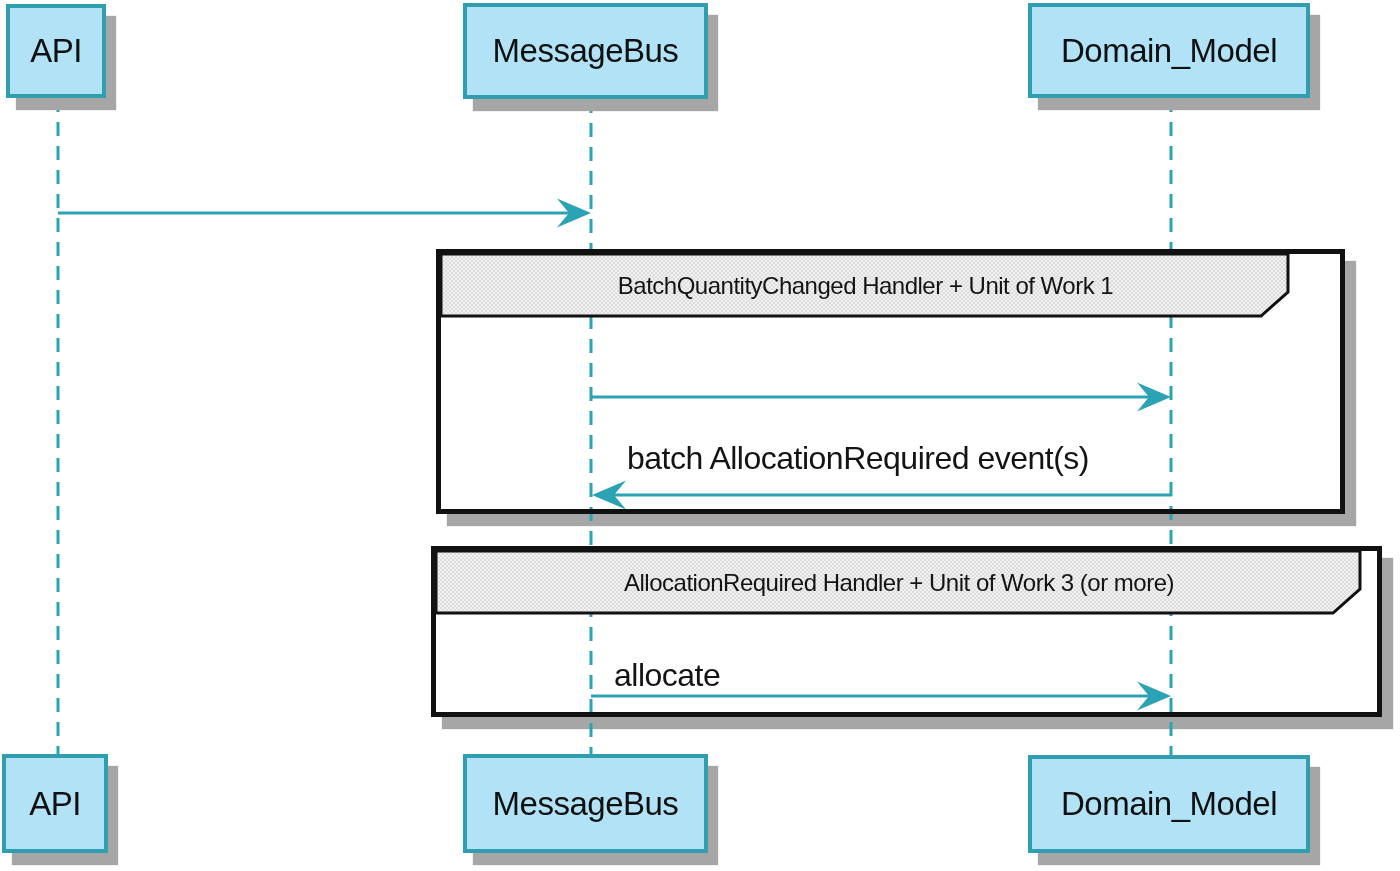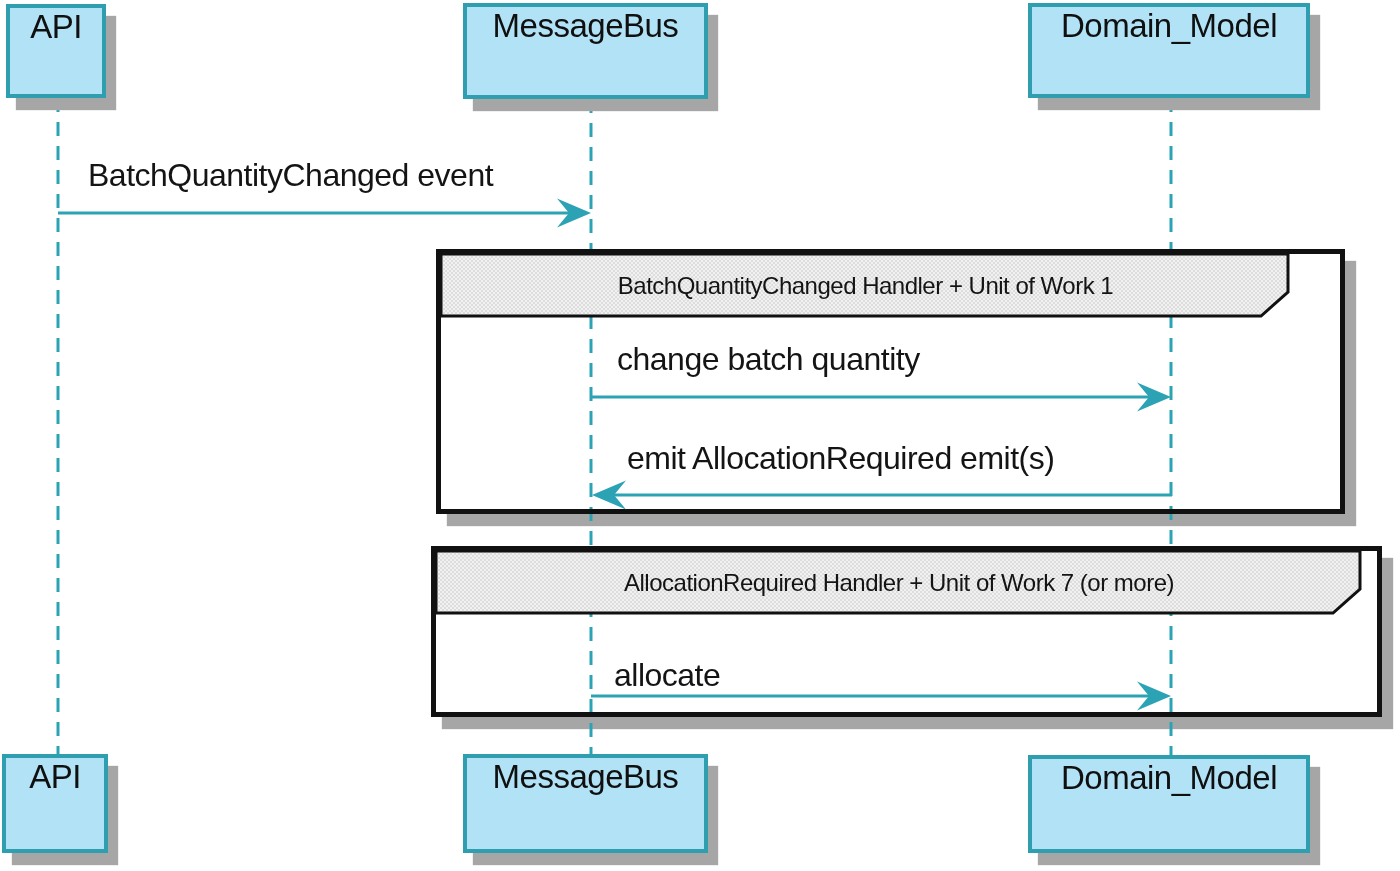--- a/index.html
+++ b/index.html
@@ -48,21 +48,21 @@
   }
   .t1 { left: 441px; top: 254px; width: 849px; }
   .t2 { left: 436px; top: 551px; width: 926px; }
 
   
   .pbox {
     position: absolute; z-index: 5;
     background: var(--participant-fill);
     border: 4px solid var(--participant-border);
     box-shadow: 10px 12px 1px var(--shadow);
-    display: flex; justify-content: center;
+    display: flex; align-items: center; justify-content: center;
     font-size: 33px; letter-spacing: -0.5px;
     color: #101010;
     white-space: nowrap;
   }
   .p-api-top      { left: 6px;    top: 4px;   width: 100px; height: 94px; }
   .p-bus-top      { left: 463px;  top: 3px;   width: 245px; height: 96px; }
   .p-dom-top      { left: 1028px; top: 3px;   width: 282px; height: 95px; }
   .p-api-bot      { left: 2px;    top: 754px; width: 106px; height: 99px; }
   .p-bus-bot      { left: 463px;  top: 754px; width: 245px; height: 99px; }
   .p-dom-bot      { left: 1028px; top: 755px; width: 282px; height: 98px; }
@@ -120,21 +120,21 @@
       <pattern id="ht2" width="4" height="4" patternUnits="userSpaceOnUse">
         <rect width="4" height="4" fill="#f1f1f1"></rect>
         <circle cx="1" cy="1" r="0.9" fill="#d4d4d4"></circle>
         <circle cx="3" cy="3" r="0.9" fill="#d4d4d4"></circle>
       </pattern>
     </defs>
     <path d="M0 0 H924 V38 L897 62 H0 Z" fill="url(#ht2)"></path>
   </svg>
 
   <div class="frame-title t1">BatchQuantityChanged Handler + Unit of Work 1</div>
-  <div class="frame-title t2">AllocationRequired Handler + Unit of Work 7 (or more)</div>
+  <div class="frame-title t2">AllocationRequired Handler + Unit of Work 3 (or more)</div>
 
   <div class="pbox p-api-top">
     <span>API</span>
   </div>
   <div class="pbox p-bus-top">
     <span>MessageBus</span>
   </div>
   <div class="pbox p-dom-top">
     <span>Domain_Model</span>
   </div>
@@ -142,33 +142,31 @@
   <div class="pbox p-api-bot">
     <span>API</span>
   </div>
   <div class="pbox p-bus-bot">
     <span>MessageBus</span>
   </div>
   <div class="pbox p-dom-bot">
     <span>Domain_Model</span>
   </div>
 
-  <div class="msg-label ml-1">BatchQuantityChanged event</div>
   <svg class="msg-arrow ma-1" width="534" height="36">
     <line x1="0" y1="18" x2="513" y2="18"></line>
     <polygon points="533,18 499,3.5 511,18 499,32.5"></polygon>
   </svg>
 
-  <div class="msg-label ml-2">change batch quantity</div>
   <svg class="msg-arrow ma-2" width="581" height="36">
     <line x1="0" y1="18" x2="560" y2="18"></line>
     <polygon points="580,18 546,3.5 558,18 546,32.5"></polygon>
   </svg>
 
-  <div class="msg-label ml-3">emit AllocationRequired emit(s)</div>
+  <div class="msg-label ml-3">batch AllocationRequired event(s)</div>
   <svg class="msg-arrow ma-3" width="581" height="36">
     <line x1="21" y1="18" x2="581" y2="18"></line>
     <polygon points="1,18 35,3.5 23,18 35,32.5"></polygon>
   </svg>
 
   <div class="msg-label ml-4">allocate</div>
   <svg class="msg-arrow ma-4" width="581" height="36">
     <line x1="0" y1="18" x2="560" y2="18"></line>
     <polygon points="580,18 546,3.5 558,18 546,32.5"></polygon>
   </svg>

